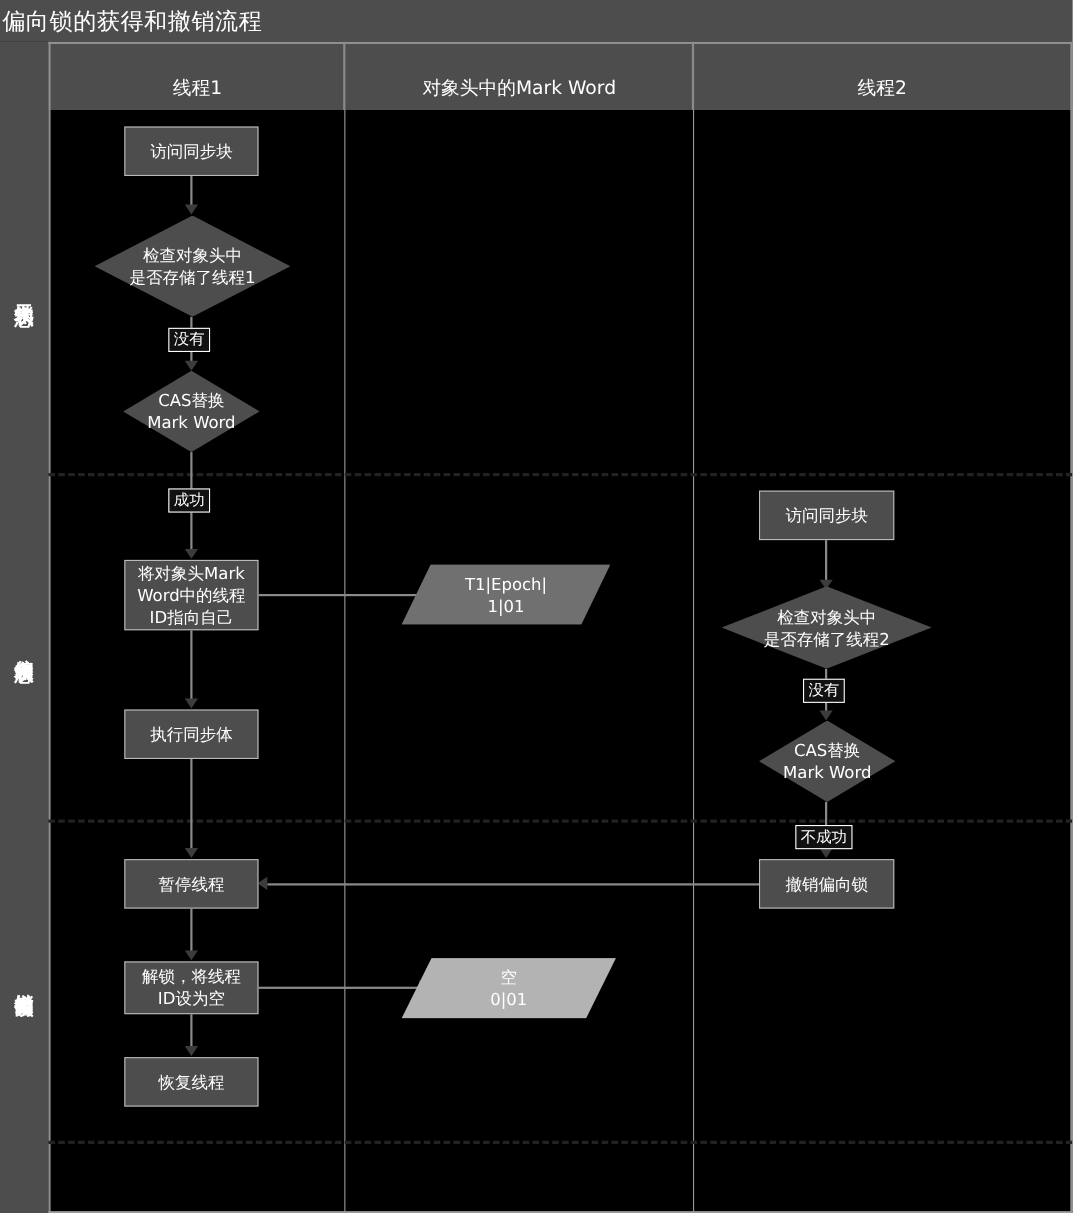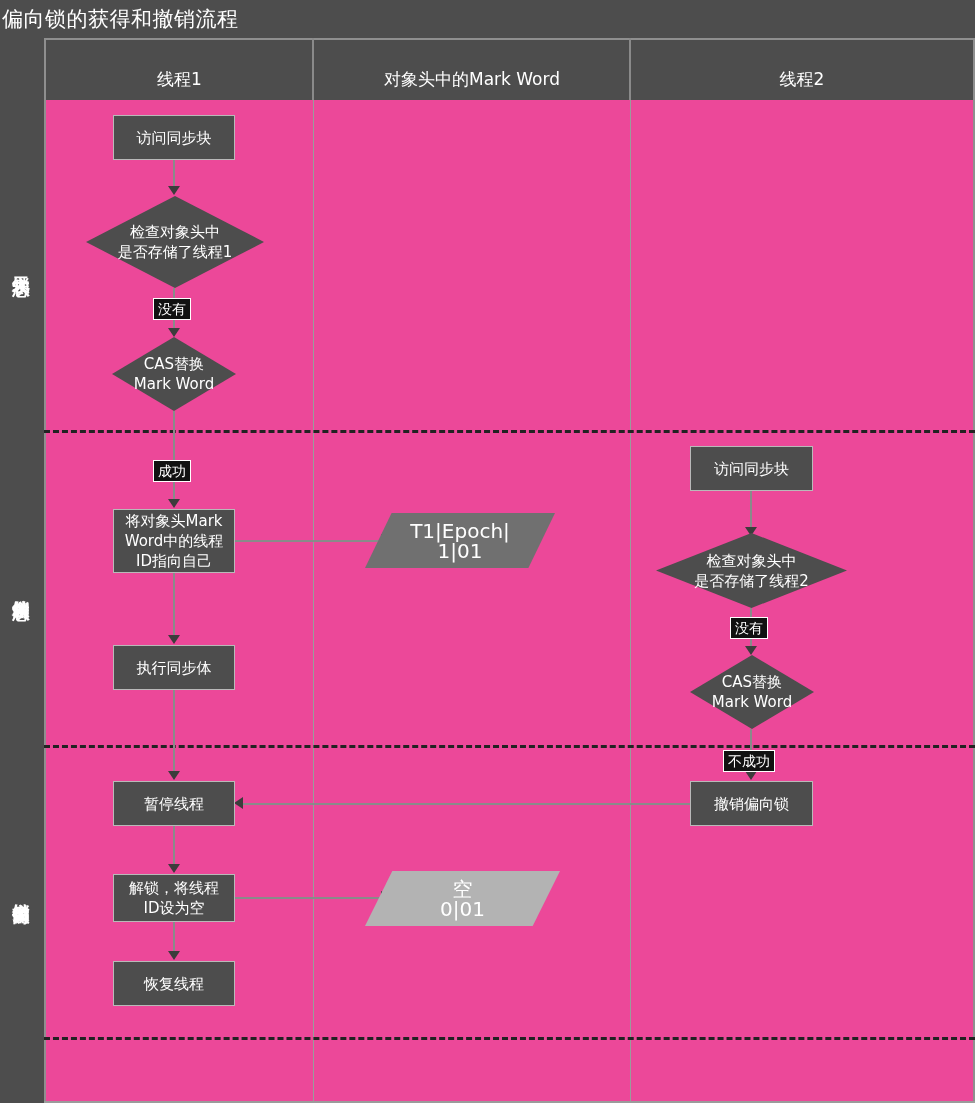--- a/index.html
+++ b/index.html
@@ -5,21 +5,21 @@
   html, body {
     margin: 0;
     padding: 0;
     background: #ffffff;
     font-family: "DejaVu Sans", "Liberation Sans", sans-serif;
   }
   #page {
     position: relative;
     width: 975px;
     height: 1103px;
-    background: #ec4899;
+    background: #000000;
     overflow: hidden;
   }
 
   
   .title-bar {
     position: absolute;
     left: 0; top: 0;
     width: 975px; height: 38px;
     background: #4d4d4d;
     color: #ffffff;
@@ -166,21 +166,21 @@
   }
   .para-text {
     position: absolute;
     left: 0; top: 0;
     width: 100%; height: 100%;
     display: flex;
     align-items: center;
     justify-content: center;
     text-align: center;
     color: #ffffff;
-    font-size: 20px;
+    font-size: 15px;
     line-height: 20px;
     white-space: pre-line;
   }
 
   
   .edge-label {
     position: absolute;
     background: #111111;
     color: #ffffff;
     font-size: 14px;
@@ -343,17 +343,17 @@
 
   <div class="diamond-wrap" style="left:690px;top:655px;width:124px;height:74px;">
     <div class="diamond-shape"></div>
     <div class="diamond-text">CAS替换
 Mark Word</div>
   </div>
 
   <div class="node-box" style="left:690px;top:781px;width:123px;height:45px;">撤销偏向锁</div>
 
   <div class="edge-label" style="left:153px;top:298px;">没有</div>
-  <div class="edge-label" style="left:153px;top:444px;margin-top:16px;">成功</div>
+  <div class="edge-label" style="left:153px;top:444px;">成功</div>
   <div class="edge-label" style="left:730px;top:617px;">没有</div>
   <div class="edge-label" style="left:723px;top:750px;">不成功</div>
 
 </div>
 
 </body></html>

